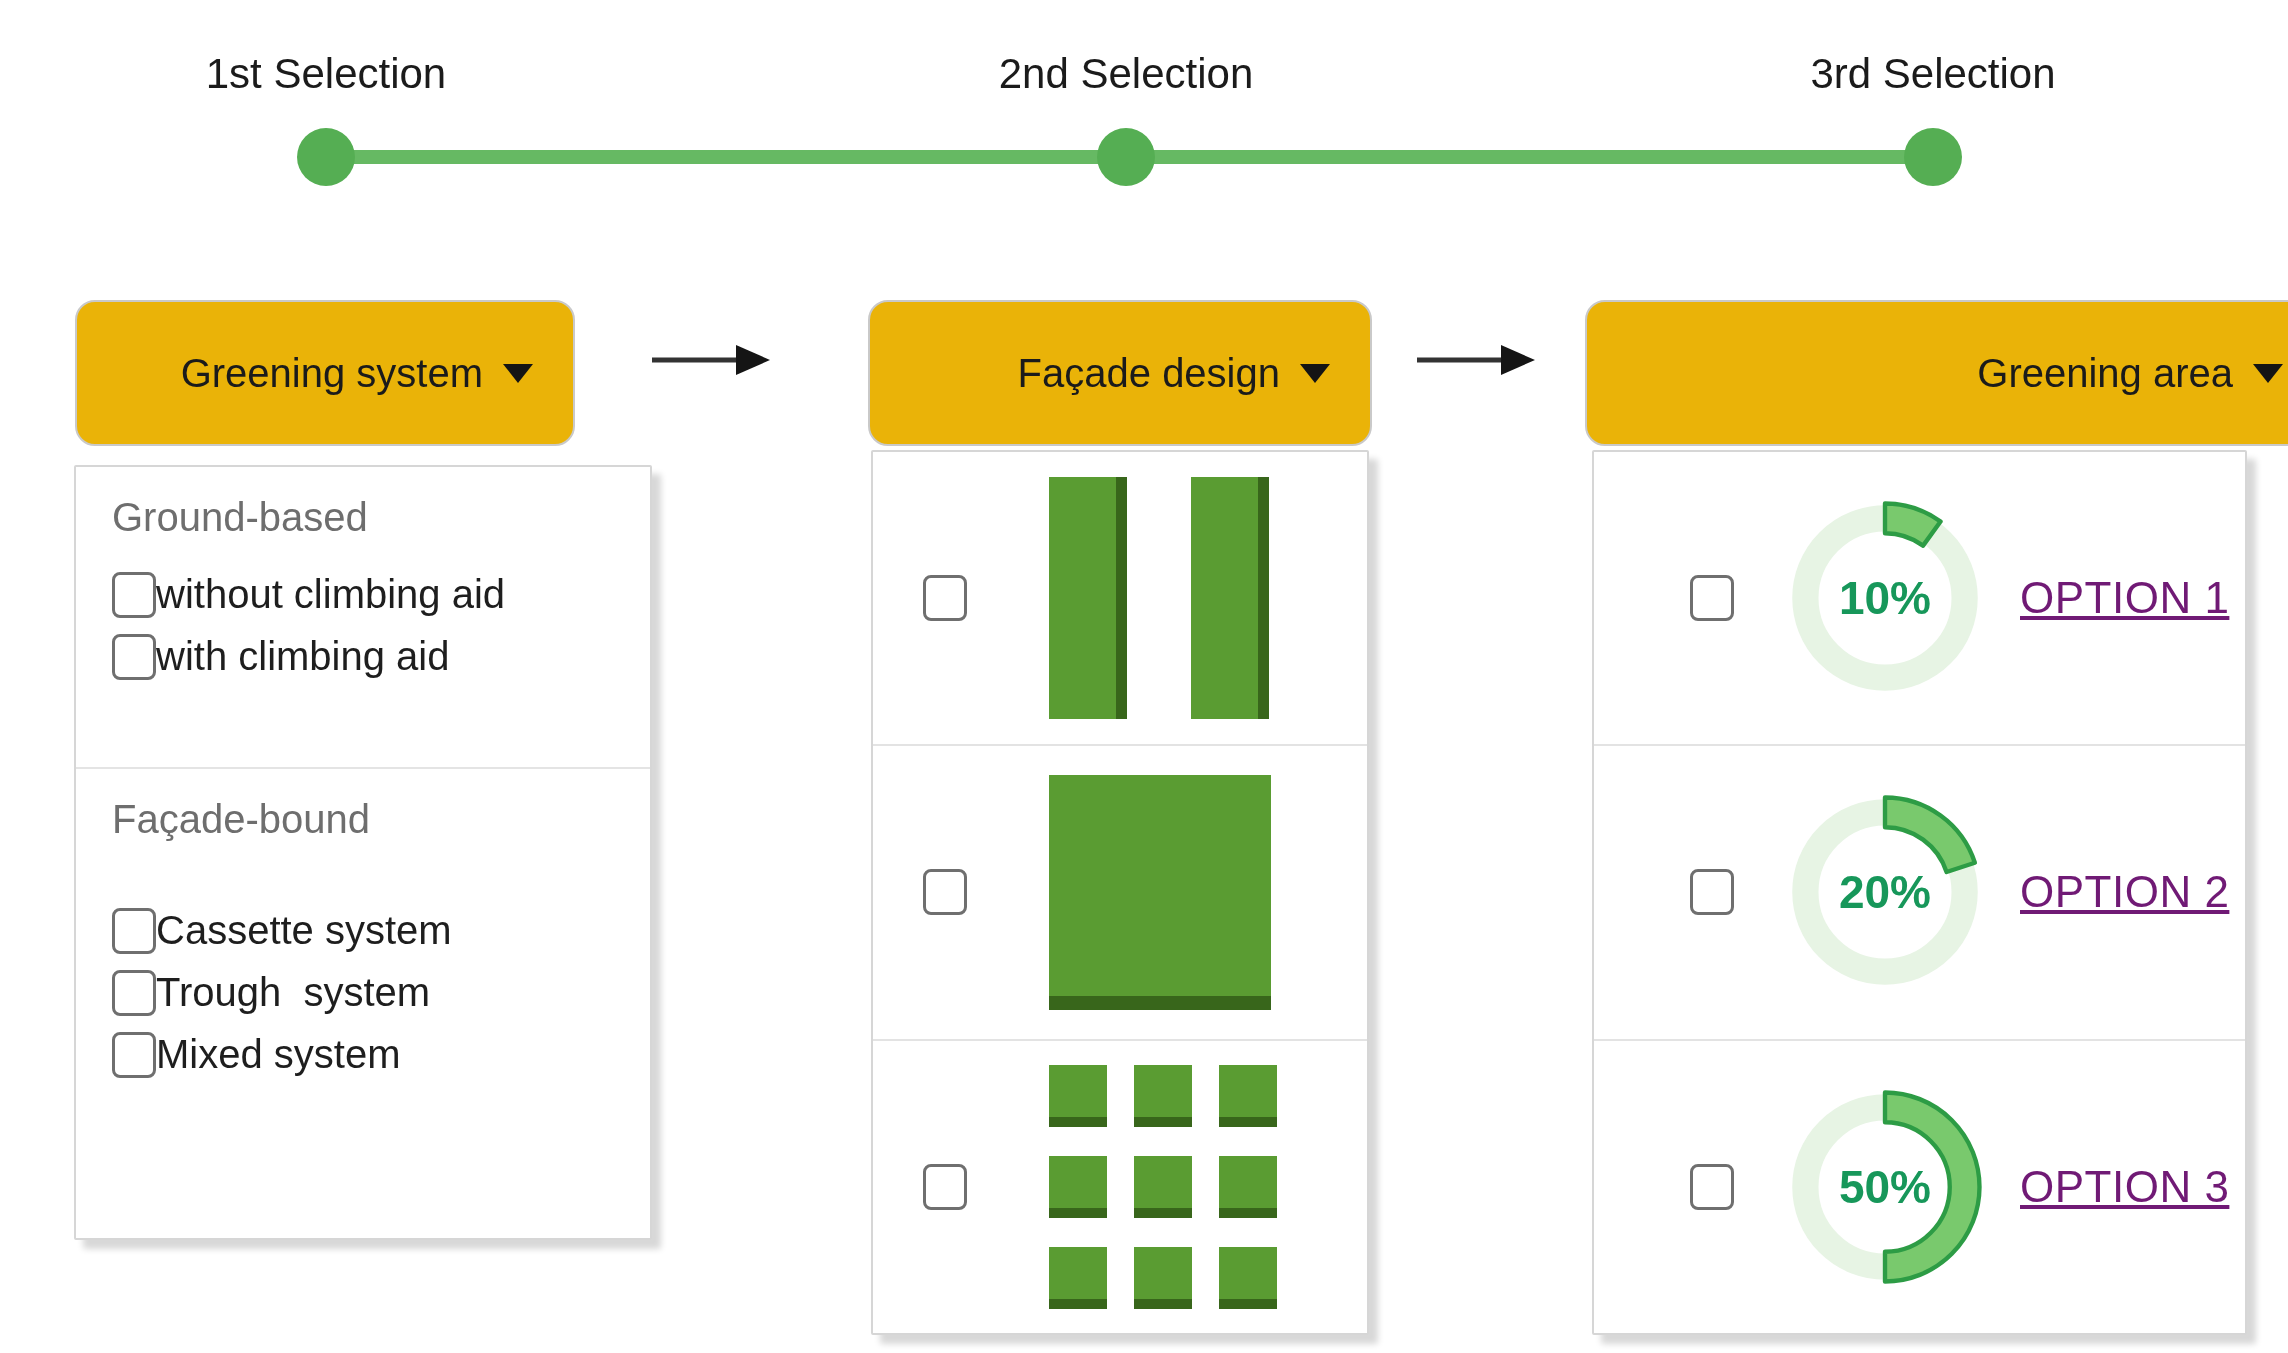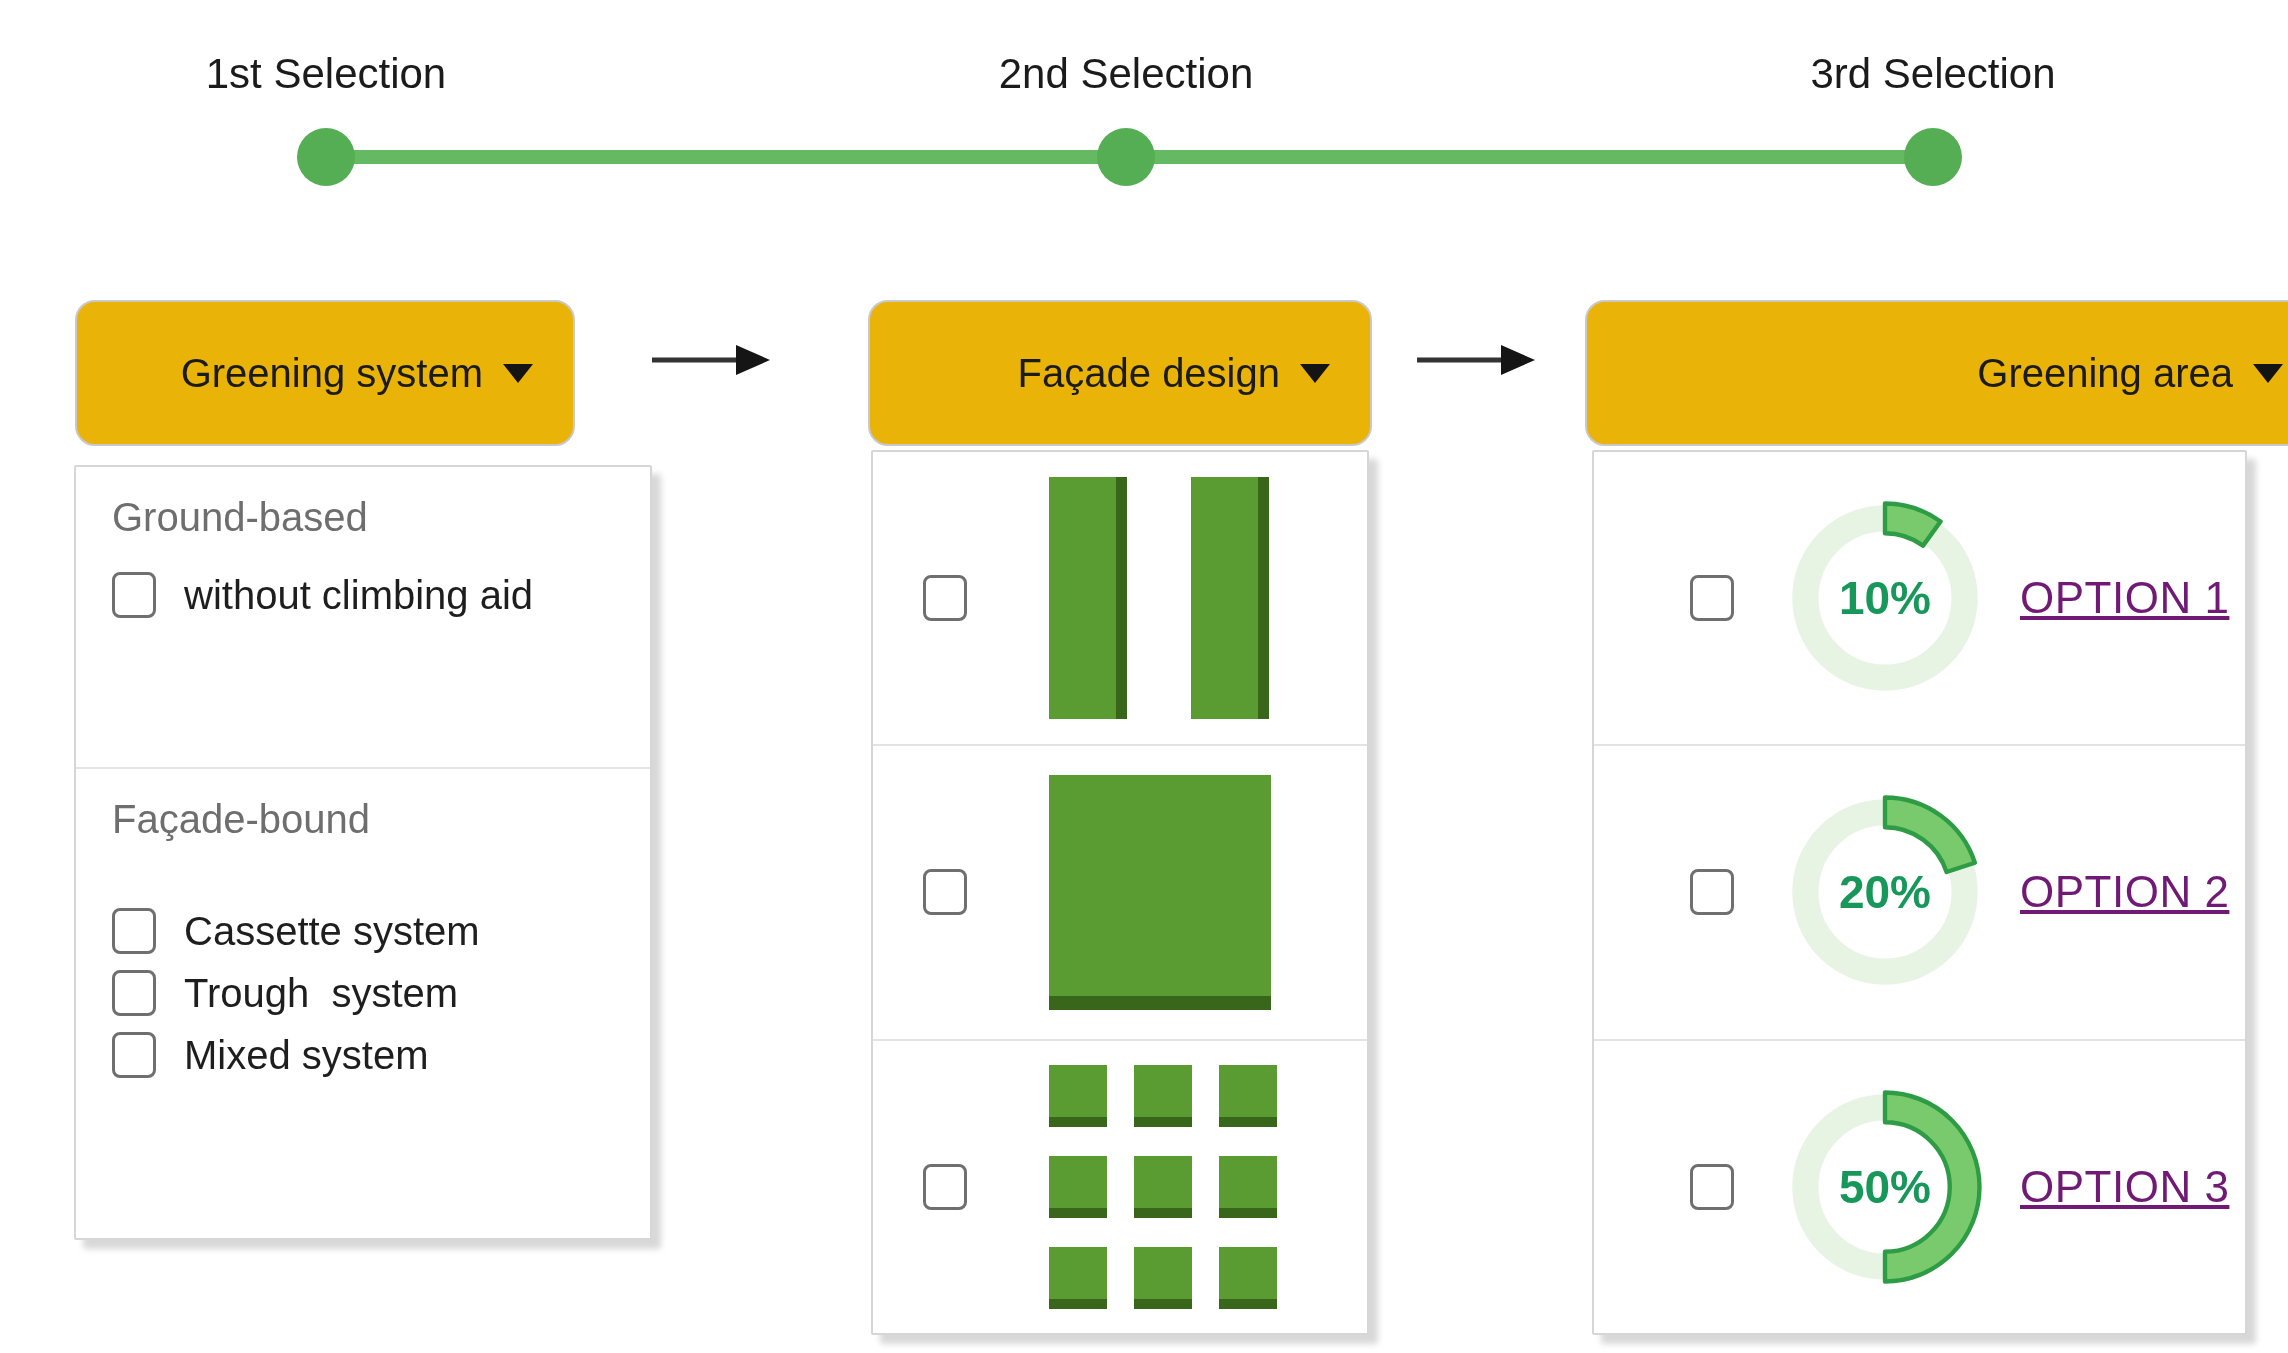--- a/index.html
+++ b/index.html
@@ -38,21 +38,21 @@
   
   .panel{position:absolute;box-sizing:border-box;background:#fff;border:2px solid var(--panel-border);
     box-shadow:9px 9px 6px #d8d8d8;border-radius:2px;}
 
   
   .p1{left:74px;top:465px;width:578px;height:775px;}
   .p1-section{box-sizing:border-box;padding:28px 20px 0 36px;}
   .p1-a{height:302px;border-bottom:2px solid #e4e4e4;}
   .p1-heading{font-size:40px;color:var(--heading-gray);margin:0 0 32px 0;}
   .p1-b .p1-heading{margin-bottom:66px;}
-  .check-row{display:flex;align-items:center;gap:28px;margin:0 0 16px 0;}
+  .check-row{display:flex;align-items:flex-start;margin:0 0 16px 0;}
   .checkbox{width:44px;height:46px;box-sizing:border-box;border:3px solid #6f6f6f;border-radius:8px;
     background:#fff;flex:none;cursor:pointer;}
   .check-label{font-size:40px;color:#1e1e1e;white-space:pre-wrap;}
 
   
   .p2{left:871px;top:450px;width:498px;height:885px;display:flex;flex-direction:column;}
   .p2-row{flex:1 1 0;display:flex;align-items:center;padding-left:50px;border-bottom:2px solid #e3e3e3;}
   .p2-row:last-child{border-bottom:none;}
   .p2-graphic{margin-left:82px;display:flex;}
   .bars{gap:64px;}
@@ -106,20 +106,24 @@
     <polygon points="88,7 122,22 88,37" fill="#151515"></polygon>
   </svg>
 
   <div class="panel p1">
     <div class="p1-section p1-a">
       <div class="p1-heading">Ground-based</div>
       <div class="check-row">
         <span class="checkbox"></span>
         <span class="check-label">without climbing aid</span>
       </div>
+      <div class="check-row">
+        <span class="checkbox"></span>
+        <span class="check-label">with climbing aid</span>
+      </div>
     </div>
     <div class="p1-section p1-b">
       <div class="p1-heading">Façade-bound</div>
       <div class="check-row">
         <span class="checkbox"></span>
         <span class="check-label">Cassette system</span>
       </div>
       <div class="check-row">
         <span class="checkbox"></span>
         <span class="check-label">Trough  system</span>

